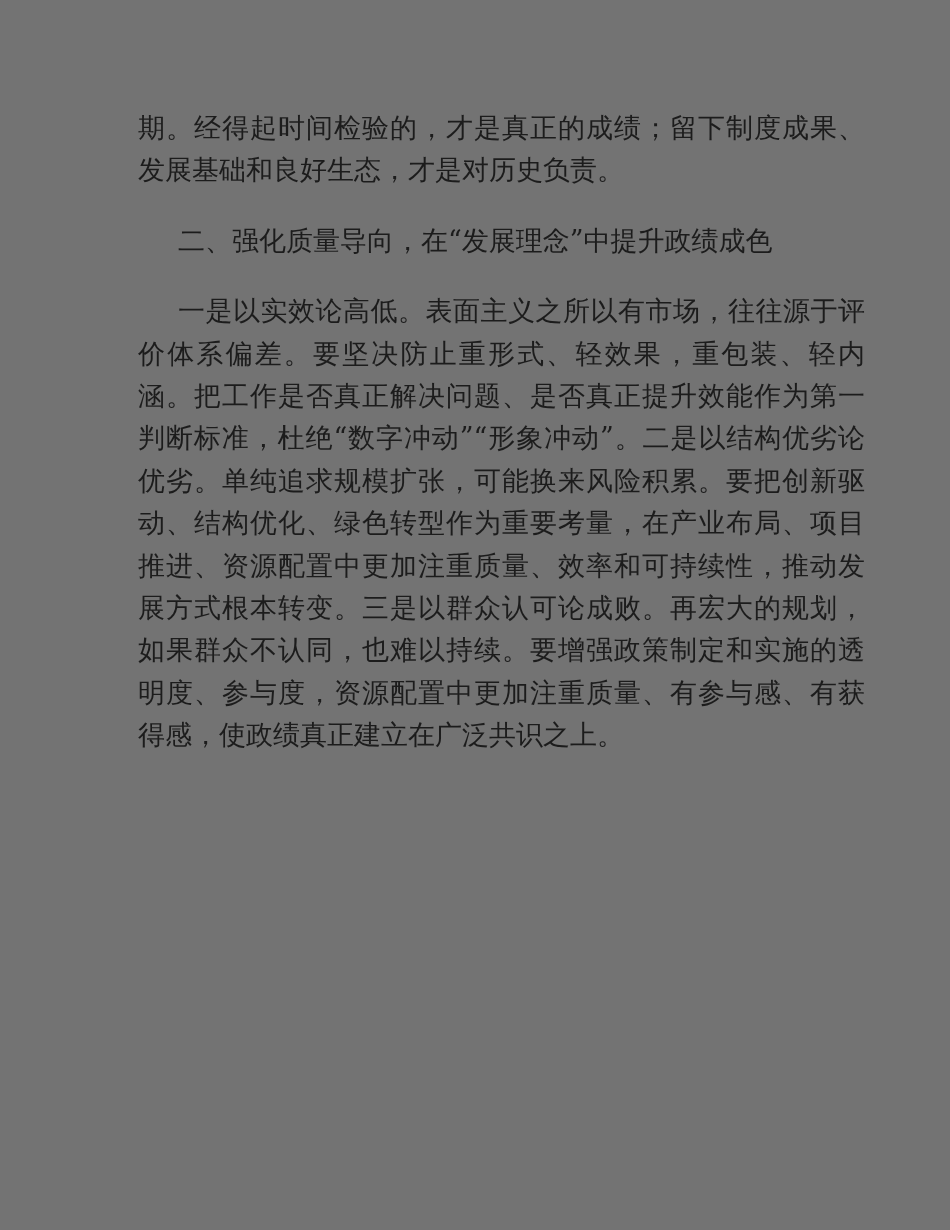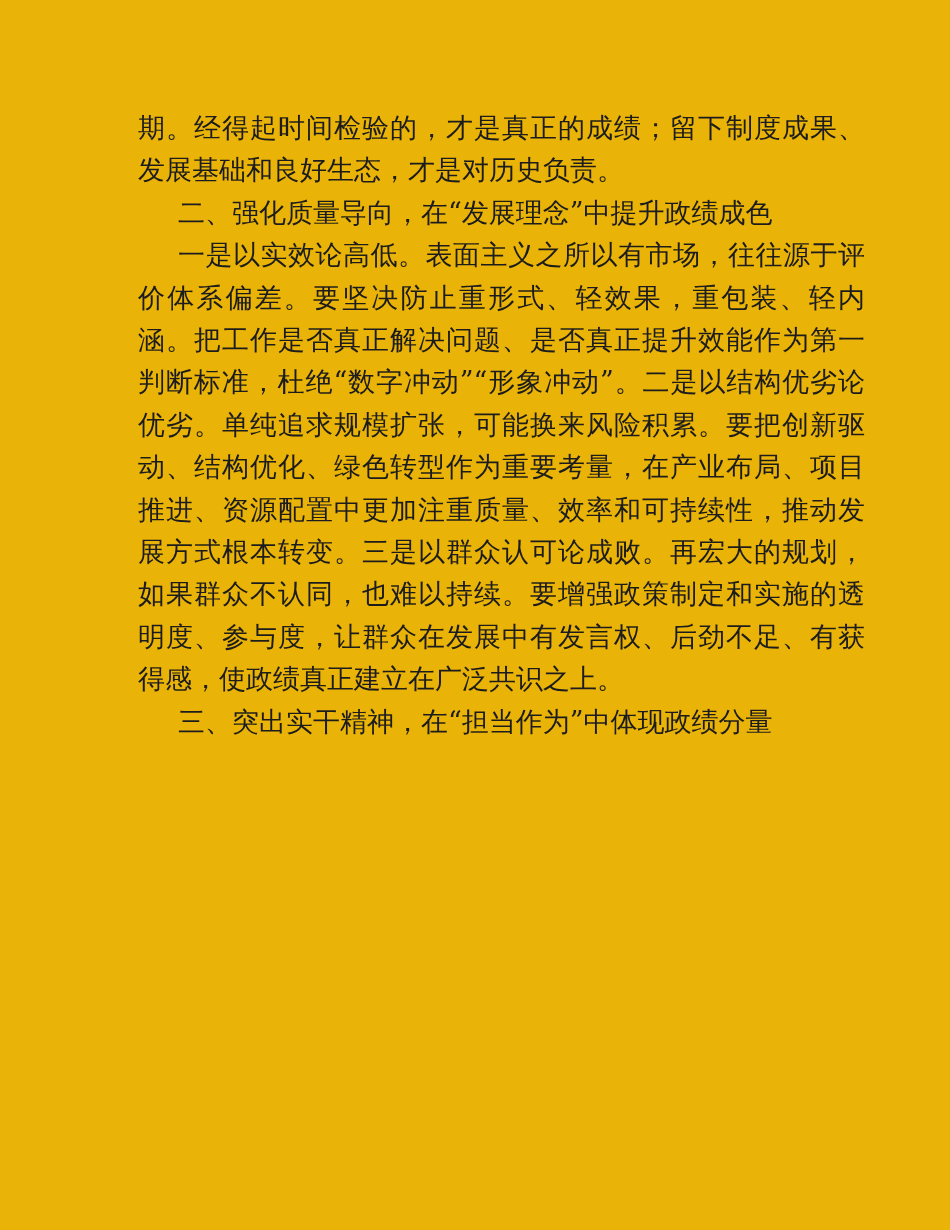--- a/index.html
+++ b/index.html
@@ -4,21 +4,21 @@
 <style>
   html, body {
     margin: 0;
     padding: 0;
     background: #ffffff;
   }
   .page {
     position: relative;
     width: 950px;
     height: 1230px;
-    background: #eab308;
+    background: #737373;
     overflow: hidden;
   }
   .text-block {
     position: absolute;
     left: 138px;
     top: 107px;
     width: 727px;
     font-family: "DejaVu Serif", "Liberation Serif", serif;
     font-size: 27px;
     line-height: 42.4px;
@@ -26,28 +26,28 @@
     text-align: justify;
     word-break: break-all;
     letter-spacing: 0;
   }
   .para {
     margin: 0;
     padding: 0;
   }
   .para.indent {
     text-indent: 40px;
+    margin-top: 28px;
   }
   .para.no-indent {
     text-indent: 0;
   }
 </style>
 </head>
 <body>
 
 <div class="page">
   <div class="text-block">
     <p class="para no-indent">期。经得起时间检验的，才是真正的成绩；留下制度成果、发展基础和良好生态，才是对历史负责。</p>
     <p class="para indent">二、强化质量导向，在“发展理念”中提升政绩成色</p>
-    <p class="para indent">一是以实效论高低。表面主义之所以有市场，往往源于评价体系偏差。要坚决防止重形式、轻效果，重包装、轻内涵。把工作是否真正解决问题、是否真正提升效能作为第一判断标准，杜绝“数字冲动”“形象冲动”。二是以结构优劣论优劣。单纯追求规模扩张，可能换来风险积累。要把创新驱动、结构优化、绿色转型作为重要考量，在产业布局、项目推进、资源配置中更加注重质量、效率和可持续性，推动发展方式根本转变。三是以群众认可论成败。再宏大的规划，如果群众不认同，也难以持续。要增强政策制定和实施的透明度、参与度，让群众在发展中有发言权、后劲不足、有获得感，使政绩真正建立在广泛共识之上。</p>
-    <p class="para indent">三、突出实干精神，在“担当作为”中体现政绩分量</p>
+    <p class="para indent">一是以实效论高低。表面主义之所以有市场，往往源于评价体系偏差。要坚决防止重形式、轻效果，重包装、轻内涵。把工作是否真正解决问题、是否真正提升效能作为第一判断标准，杜绝“数字冲动”“形象冲动”。二是以结构优劣论优劣。单纯追求规模扩张，可能换来风险积累。要把创新驱动、结构优化、绿色转型作为重要考量，在产业布局、项目推进、资源配置中更加注重质量、效率和可持续性，推动发展方式根本转变。三是以群众认可论成败。再宏大的规划，如果群众不认同，也难以持续。要增强政策制定和实施的透明度、参与度，资源配置中更加注重质量、有参与感、有获得感，使政绩真正建立在广泛共识之上。</p>
   </div>
 </div>
 
 </body></html>

